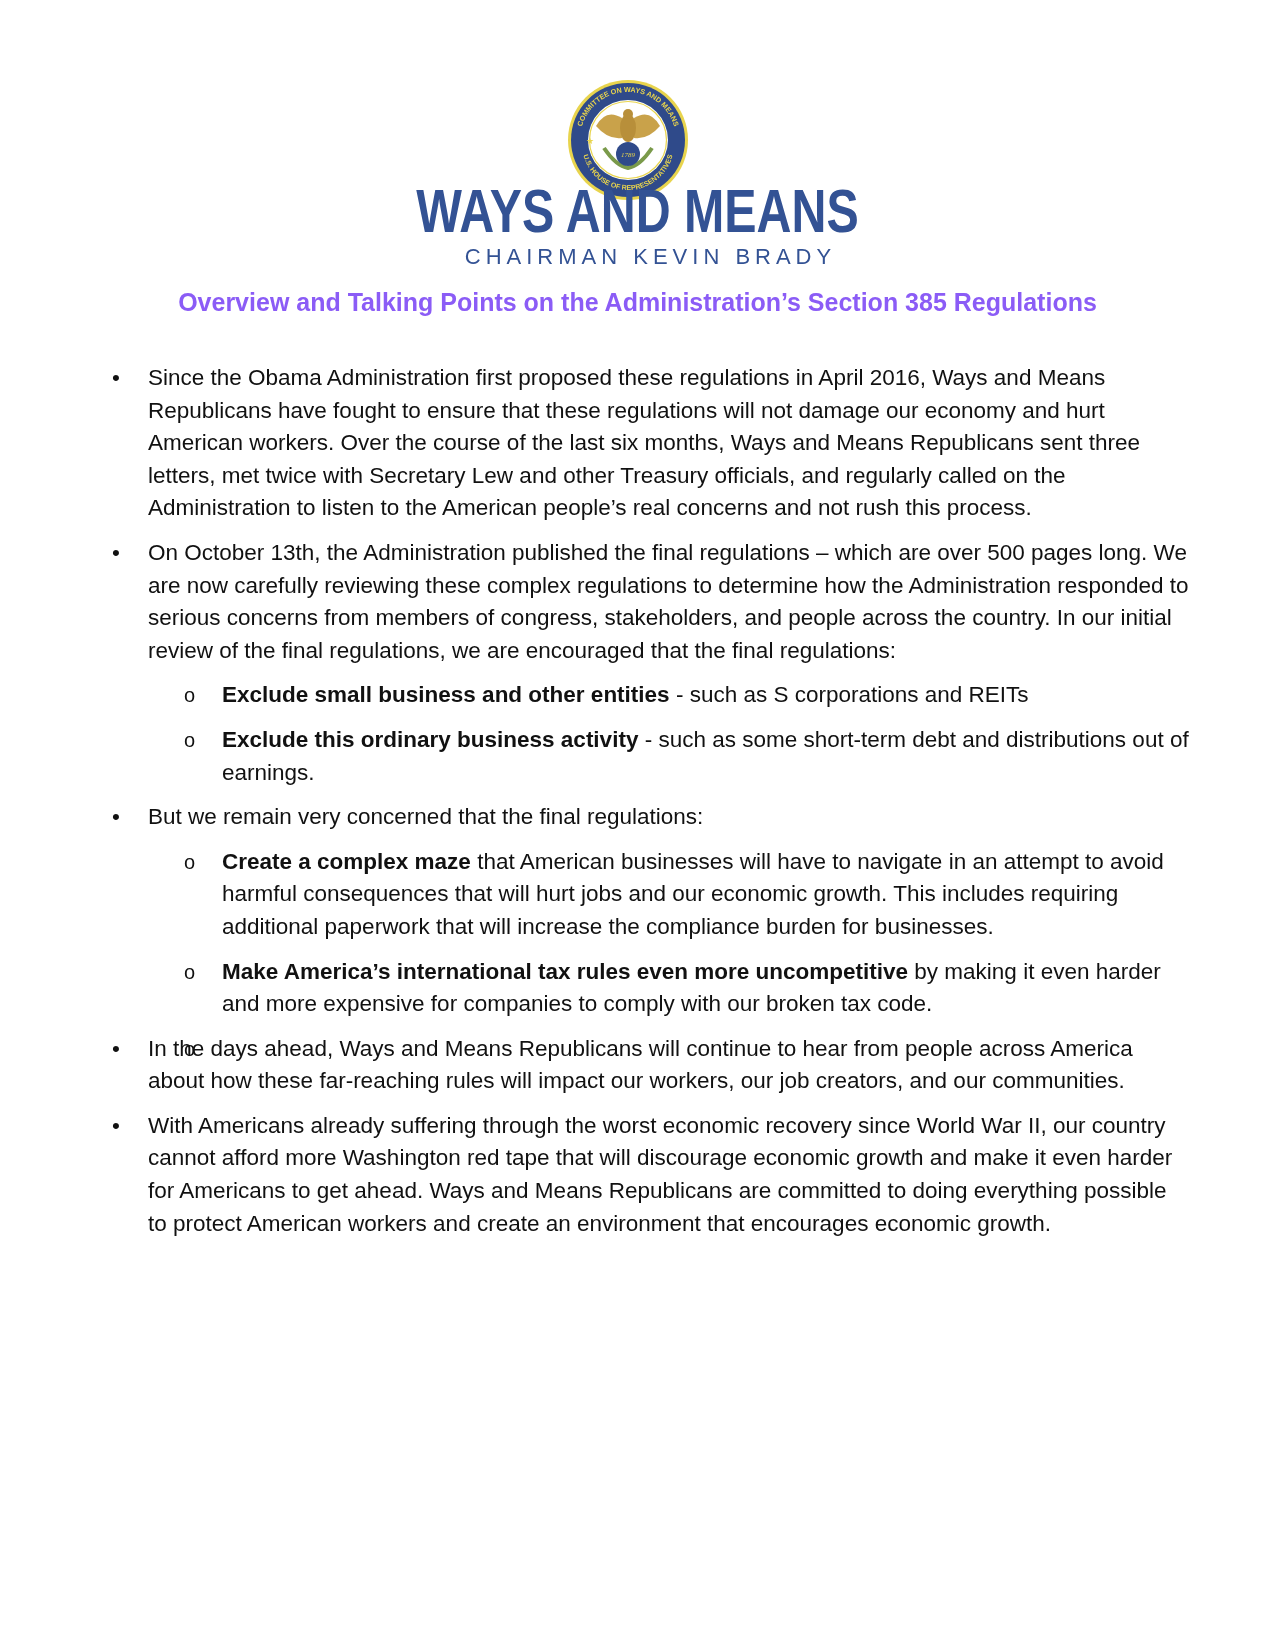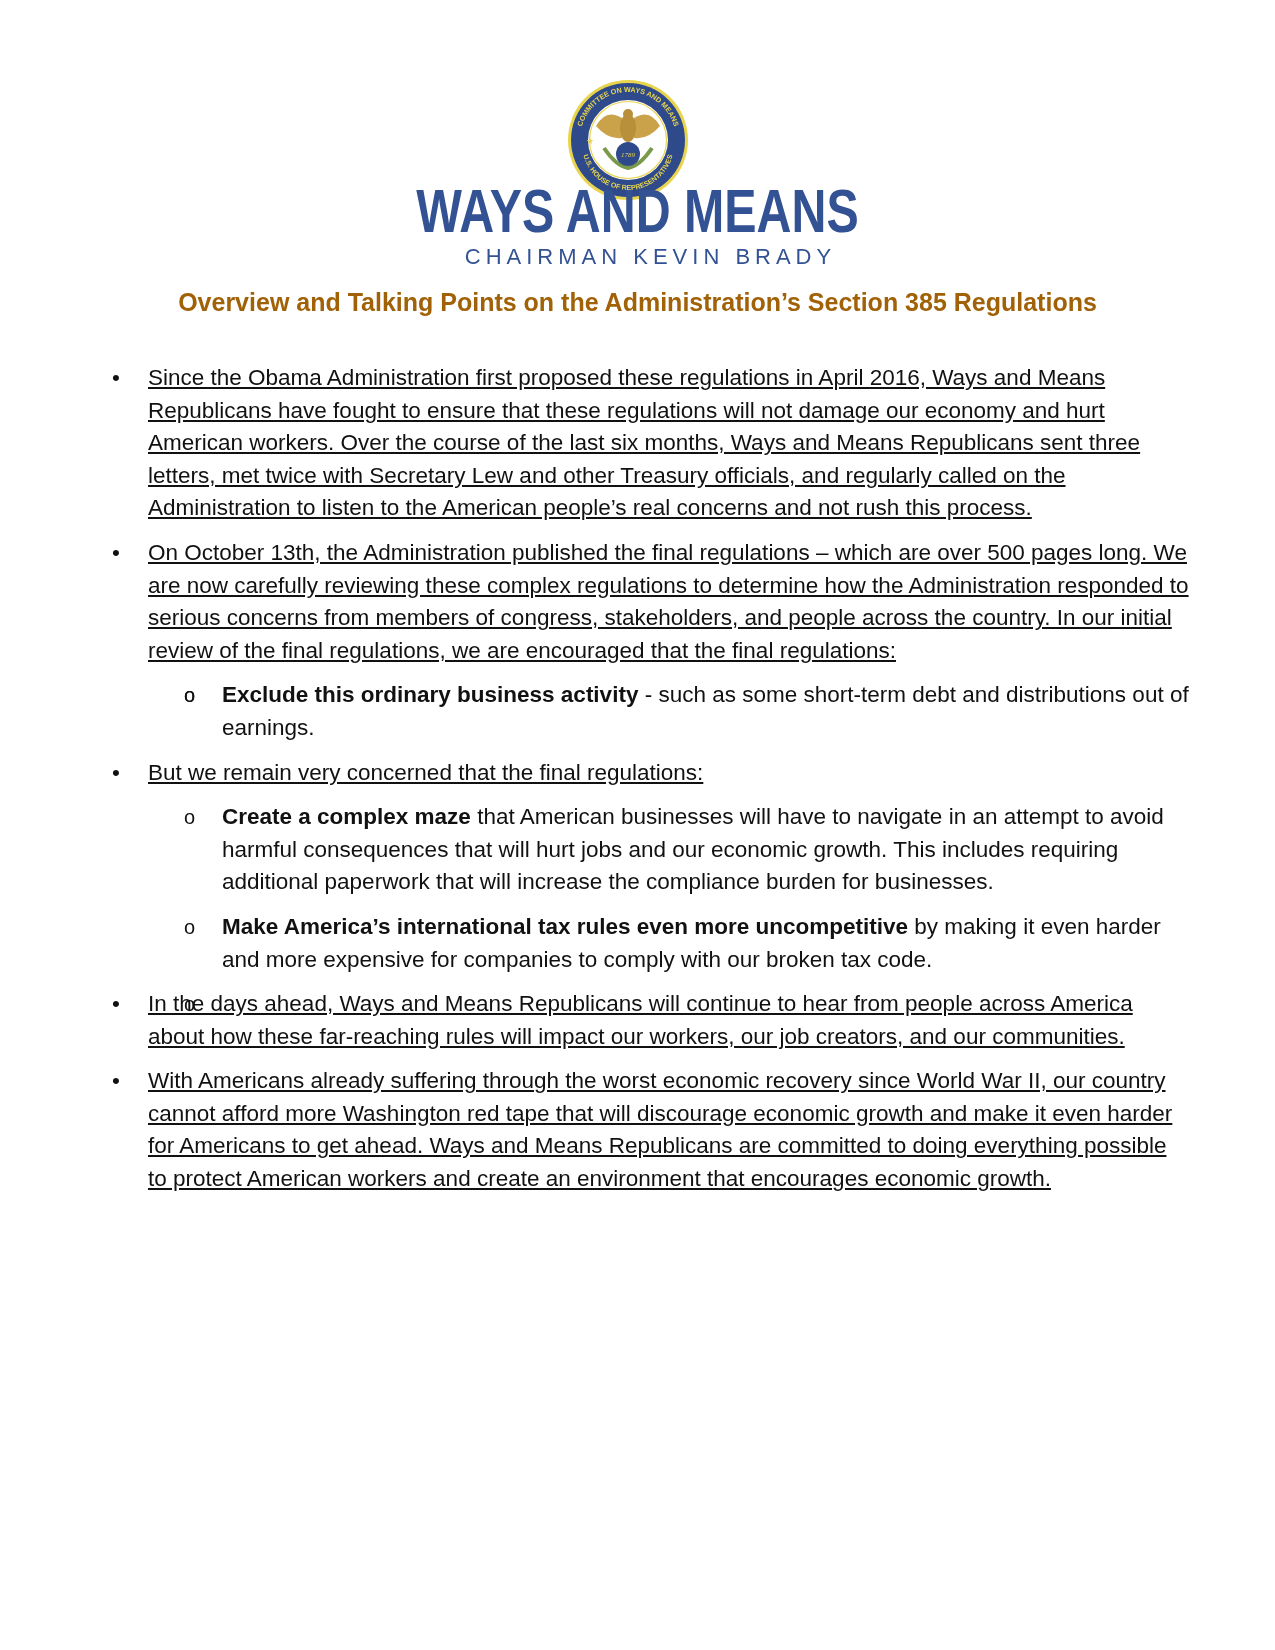--- a/index.html
+++ b/index.html
@@ -11,31 +11,31 @@
 
   .wordmark { position: absolute; left: 0; top: 180px; width: 1275px; text-align: center;
               font-family: "Liberation Sans", sans-serif; font-weight: 700;
               font-size: 62px; line-height: 62px; color: #335294;
               letter-spacing: 0px; transform: scaleX(0.78); transform-origin: center; }
   .chairman { position: absolute; left: 13px; top: 244px; width: 1275px; text-align: center;
               font-family: "Liberation Sans", sans-serif; font-weight: 400;
               font-size: 22px; line-height: 26px; color: #335294; letter-spacing: 5px; }
 
   .title { position: absolute; left: 0; top: 283px; width: 1275px; text-align: center;
-           font-weight: 700; font-size: 25px; line-height: 38px; color: #a16207; }
+           font-weight: 700; font-size: 25px; line-height: 38px; color: #8b5cf6; }
   .subtitle { top: 321px; }
 
   .body { position: absolute; left: 110px; top: 362px; width: 1080px;
           font-size: 22.5px; line-height: 32.6px; color: #111; }
   .bullet { position: relative; padding-left: 38px; margin-bottom: 12px; }
   .bullet .dot { position: absolute; left: 2px; top: 0; }
   .sub { position: relative; padding-left: 112px; margin-bottom: 12px; }
   .sub .circ { position: absolute; left: 74px; top: 0; font-size: 20px; }
   .b { font-weight: 700; }
-  .text { display: block; text-decoration: underline; }
+  .text { display: block; }
 </style>
 </head>
 <body>
 
 <div class="page">
 
   <svg class="seal" viewBox="0 0 124 124">
     <circle cx="62" cy="62" r="60" fill="#e8d44d"></circle>
     <circle cx="62" cy="62" r="57" fill="#2f4a8a"></circle>
     <circle cx="62" cy="62" r="40" fill="#ffffff"></circle>
@@ -71,20 +71,21 @@
       <span class="dot">•</span>
       <span class="text">Since the Obama Administration first proposed these regulations in April 2016, Ways and Means Republicans have fought to ensure that these regulations will not damage our economy and hurt American workers. Over the course of the last six months, Ways and Means Republicans sent three letters, met twice with Secretary Lew and other Treasury officials, and regularly called on the Administration to listen to the American people’s real concerns and not rush this process.</span>
     </div>
 
     <div class="bullet">
       <span class="dot">•</span>
       <span class="text">On October 13th, the Administration published the final regulations – which are over 500 pages long. We are now carefully reviewing these complex regulations to determine how the Administration responded to serious concerns from members of congress, stakeholders, and people across the country. In our initial review of the final regulations, we are encouraged that the final regulations:</span>
     </div>
     <div class="sub">
       <span class="circ">o</span>
+      <span><span class="b">Exclude small business and other entities</span><span> - such as S corporations and REITs</span></span>
     </div>
     <div class="sub">
       <span class="circ">o</span>
       <span><span class="b">Exclude this ordinary business activity</span><span> - such as some short-term debt and distributions out of earnings.</span></span>
     </div>
 
     <div class="bullet">
       <span class="dot">•</span>
       <span class="text">But we remain very concerned that the final regulations:</span>
     </div>

